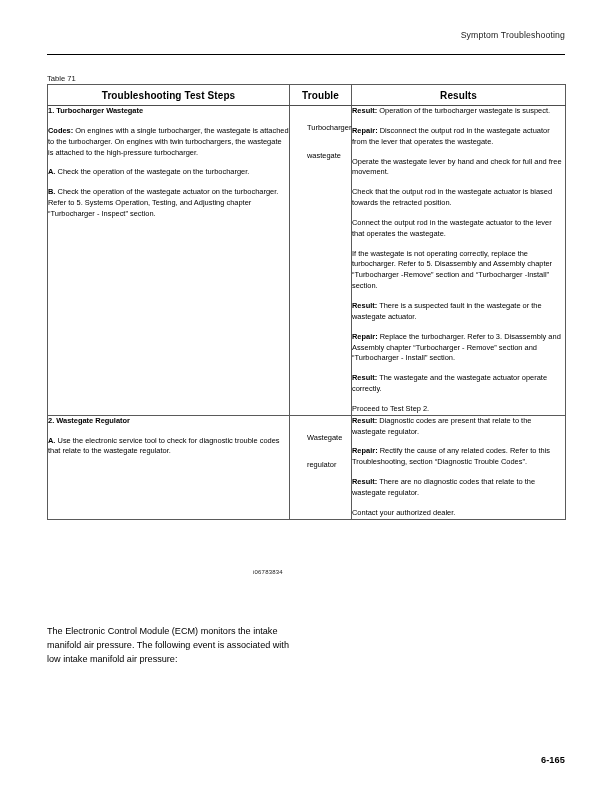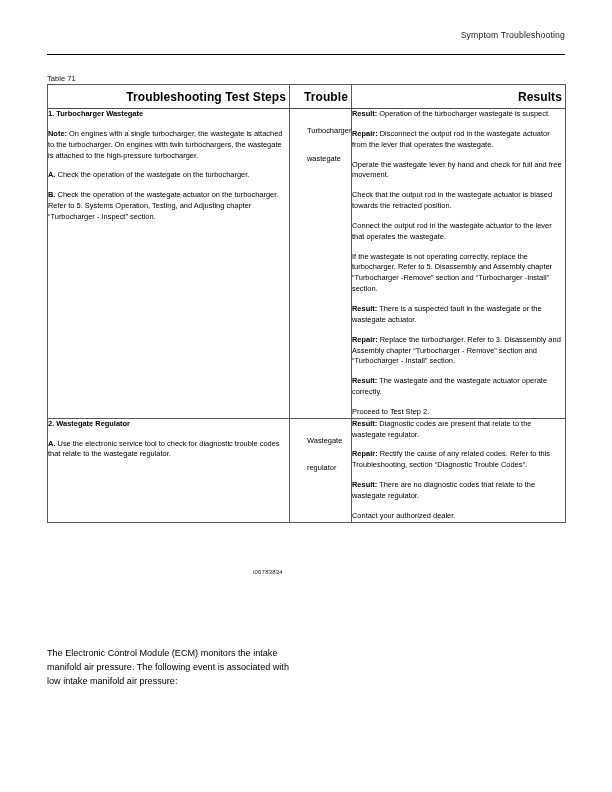--- a/index.html
+++ b/index.html
@@ -66,22 +66,22 @@
     table-layout: fixed;
     border: 1.6px solid #4d4d4d;
   }
   table.tbl th, table.tbl td {
     border: 1px solid #5a5a5a;
     vertical-align: top;
     padding: 0;
   }
   table.tbl thead th {
     border-bottom: 1.6px solid #4d4d4d;
-    text-align: right;
-    font-size: 12px;
+    text-align: center;
+    font-size: 10px;
     font-weight: bold;
     padding: 5px 3px 4px 3px;
     letter-spacing: 0.1px;
   }
   table.tbl tbody td {
     font-size: 7.45px;
     line-height: 1.455;
   }
   td.col-steps {
     padding: 9px 9px 10px 8px;
@@ -124,21 +124,21 @@
     line-height: 1.26;
     font-weight: bold;
     letter-spacing: -0.2px;
     color: #000000;
   }
 
   
   .body-col {
     position: absolute;
     left: 47px;
-    top: 647px;
+    top: 625px;
     width: 250px;
     font-size: 9.1px;
     line-height: 1.52;
     color: #000000;
   }
   .body-col p { margin: 0; }
 
   
   .page-number {
     position: absolute;
@@ -172,21 +172,21 @@
         <tr>
           <th>Troubleshooting Test Steps</th>
           <th>Trouble</th>
           <th>Results</th>
         </tr>
       </thead>
       <tbody id="tbody">
           <tr>
             <td class="col-steps">
               <div class="p"><b class="lead">1. Turbocharger Wastegate</b></div>
-              <div class="p"><b class="lead">Note:</b> On engines with a single turbocharger, the wastegate is attached to the turbocharger. On engines with twin turbochargers, the wastegate is attached to the high-pressure turbocharger.</div>
+              <div class="p"><b class="lead">Codes:</b> On engines with a single turbocharger, the wastegate is attached to the turbocharger. On engines with twin turbochargers, the wastegate is attached to the high-pressure turbocharger.</div>
               <div class="p"><b class="lead">A.</b> Check the operation of the wastegate on the turbocharger.</div>
               <div class="p"><b class="lead">B.</b> Check the operation of the wastegate actuator on the turbocharger. Refer to 5. Systems Operation, Testing, and Adjusting chapter “Turbocharger - Inspect” section.</div>
             </td>
             <td class="col-values">
               <div class="vline">Turbocharger</div>
               <div class="vline">wastegate</div>
             </td>
             <td class="col-results">
               <div class="p"><b class="lead">Result:</b> Operation of the turbocharger wastegate is suspect.</div>
               <div class="p"><b class="lead">Repair:</b> Disconnect the output rod in the wastegate actuator from the lever that operates the wastegate.</div>
@@ -220,14 +220,15 @@
     </table>
   </div>
 
   <div class="doc-id">i06783834</div>
 
 
   <div class="body-col">
     <p>The Electronic Control Module (ECM) monitors the intake manifold air pressure. The following event is associated with low intake manifold air pressure:</p>
   </div>
 
+  <div class="page-number">6-165</div>
 
 </div>
 
 </body></html>

